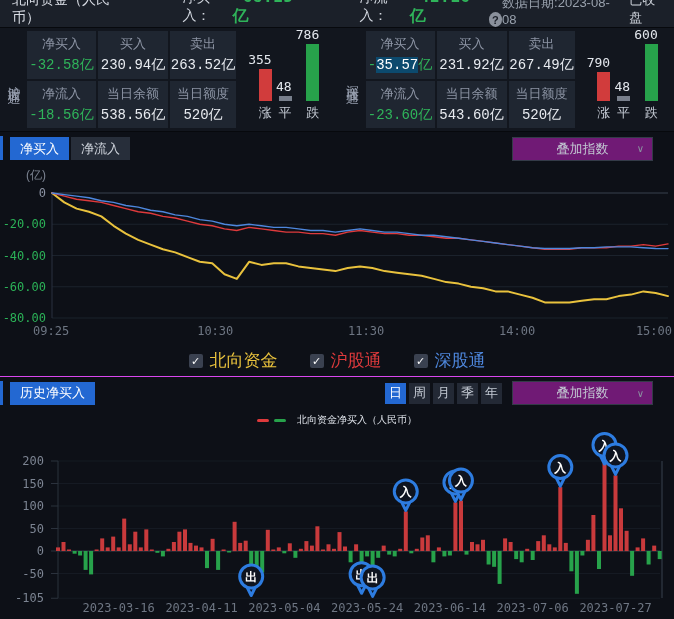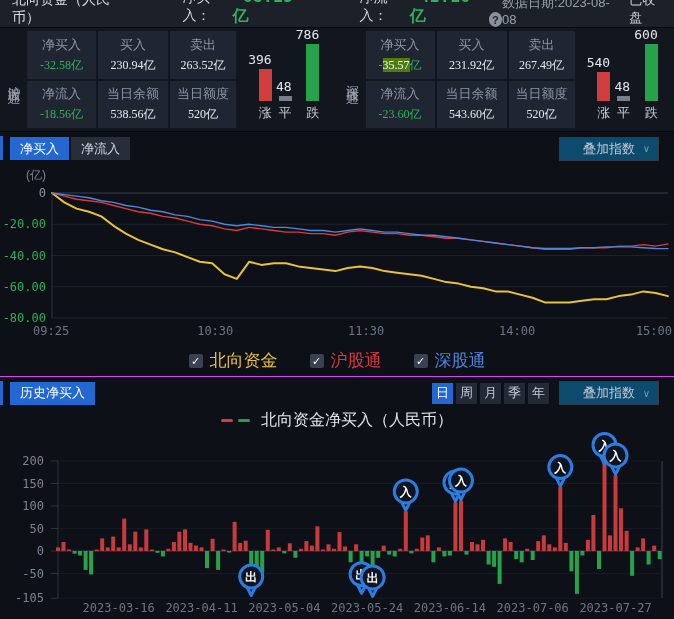--- a/index.html
+++ b/index.html
@@ -16,55 +16,55 @@
   .t-date{margin-left:auto;color:#99a1ad;font-size:13px}
   .t-status{margin-left:18px;margin-right:2px;color:#ccd1d9;font-size:13px}
   
   .panels{height:104px;background:#12161e;display:flex;gap:3px;padding:3px 0 3px 0;border-bottom:1px solid #07090d}
   .panel{flex:1;display:flex}
   .p-name{width:27px;display:flex;align-items:center;justify-content:center;writing-mode:vertical-lr;
           font-size:13px;color:#98a0b0;letter-spacing:3px}
   .p-cells{display:grid;grid-template-columns:69px 70px 66px;grid-template-rows:1fr 1fr;gap:2px}
   .cell{background:#1f2631;display:flex;flex-direction:column;align-items:center;justify-content:center;gap:3px}
   .cell .lbl{font-size:13px;color:#8d95a5}
-  .cell .val{font-size:12px;color:#e8ebf0;font-family:Liberation Serif, serif;white-space:nowrap}
+  .cell .val{font-size:14px;color:#e8ebf0;font-family:Liberation Mono, monospace;white-space:nowrap}
   .cell .val.green{color:#2fb45a}
-  .sel{background:#4d7c0f;color:#fff}
+  .sel{background:#0c4a6e;color:#fff}
   .p-updown{flex:1;display:flex;align-items:flex-end;justify-content:space-evenly;padding:4px 12px 6px 8px}
   .ud{display:flex;flex-direction:column;align-items:flex-end}
   .ud .cnt{font-size:13px;color:#e3e7ed;font-family:"DejaVu Sans Mono",monospace;margin-bottom:2px}
   .ud .bar{width:13px}
   .ud .zh{font-size:13px;color:#c6ccd6;margin-top:3px}
   
   .sec-head{height:33px;display:flex;align-items:center;padding-left:10px;position:relative}
   .sec-head::before{content:"";position:absolute;left:0;top:4px;width:3px;height:24px;background:#2368d2}
   .tab{height:23px;padding:0 10px;font-size:13px;display:flex;align-items:center;background:#272e3a;color:#ced3db;
        margin-right:2px;cursor:pointer;white-space:nowrap}
   .tab.active{background:#2368d2;color:#fff}
-  .dropdown{width:100px;height:24px;border:1px solid #343b48;background:#0c4a6e;color:#c2c8d2;font-size:13px;
-            display:flex;align-items:center;justify-content:center;position:relative;cursor:pointer;margin-right:15px}
+  .dropdown{width:141px;height:24px;border:1px solid #343b48;background:#701a75;color:#c2c8d2;font-size:13px;
+            display:flex;align-items:center;justify-content:center;position:relative;cursor:pointer;margin-right:21px}
   .dropdown .chev{position:absolute;right:8px;color:#8a92a0;font-size:10px}
   .periods{display:flex;gap:3px;margin-left:auto;margin-right:10px}
   .pbtn{width:21px;height:21px;background:#232935;color:#c3c9d3;font-size:13px;display:flex;align-items:center;
         justify-content:center;cursor:pointer}
   .pbtn.active{background:#2368d2;color:#fff}
   .ml-auto{margin-left:auto}
   
   .chart1{height:180px;position:relative}
   .chart2{height:189px;position:relative}
   svg{display:block}
   .legend1{height:31px;display:flex;align-items:center;justify-content:center;gap:32px}
   .leg-item{display:flex;align-items:center;gap:7px;cursor:pointer}
   .cbx{width:14px;height:14px;background:#3a4150;border-radius:2px;color:#fff;font-size:11px;line-height:14px;
        text-align:center}
   .leg-lbl{font-size:17px}
   .sec2{border-top:1px solid #d946ef}
   .legend2{height:22px;display:flex;align-items:center;justify-content:center;gap:5px}
   .dash{width:12px;height:3px;border-radius:2px}
-  .legend2 .leg2-lbl{font-size:16px;color:#dfe3ea;margin-left:6px}
+  .legend2 .leg2-lbl{font-size:10px;color:#dfe3ea;margin-left:6px}
 </style>
 </head>
 <body>
 
 <header class="topbar">
   <span class="t-title">北向资金（人民币）</span>
   <span class="t-group">
     <span class="t-lbl">净买入：</span>
     <span class="t-val">-68.15亿</span>
   </span>
@@ -101,21 +101,21 @@
           <div class="lbl">当日余额</div>
           <div class="val">538.56亿</div>
         </div>
         <div class="cell">
           <div class="lbl">当日额度</div>
           <div class="val">520亿</div>
         </div>
       </div>
       <div class="p-updown">
         <div class="ud">
-          <div class="cnt">396</div>
+          <div class="cnt">355</div>
           <div class="bar" style="height: 32px; background: rgb(209, 60, 60);"></div>
           <div class="zh">涨</div>
         </div>
         <div class="ud">
           <div class="cnt">48</div>
           <div class="bar" style="height: 5px; background: rgb(120, 127, 140);"></div>
           <div class="zh">平</div>
         </div>
         <div class="ud">
           <div class="cnt">786</div>
@@ -147,21 +147,21 @@
           <div class="lbl">当日余额</div>
           <div class="val">543.60亿</div>
         </div>
         <div class="cell">
           <div class="lbl">当日额度</div>
           <div class="val">520亿</div>
         </div>
       </div>
       <div class="p-updown">
         <div class="ud">
-          <div class="cnt">540</div>
+          <div class="cnt">790</div>
           <div class="bar" style="height: 29px; background: rgb(209, 60, 60);"></div>
           <div class="zh">涨</div>
         </div>
         <div class="ud">
           <div class="cnt">48</div>
           <div class="bar" style="height: 5px; background: rgb(120, 127, 140);"></div>
           <div class="zh">平</div>
         </div>
         <div class="ud">
           <div class="cnt">600</div>

